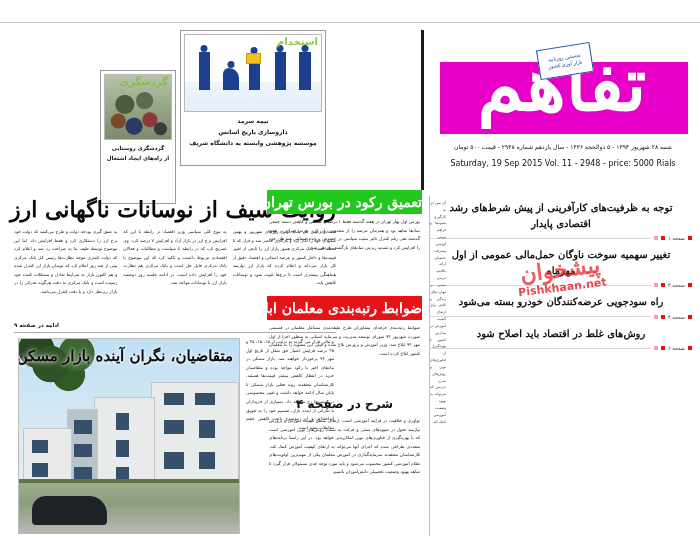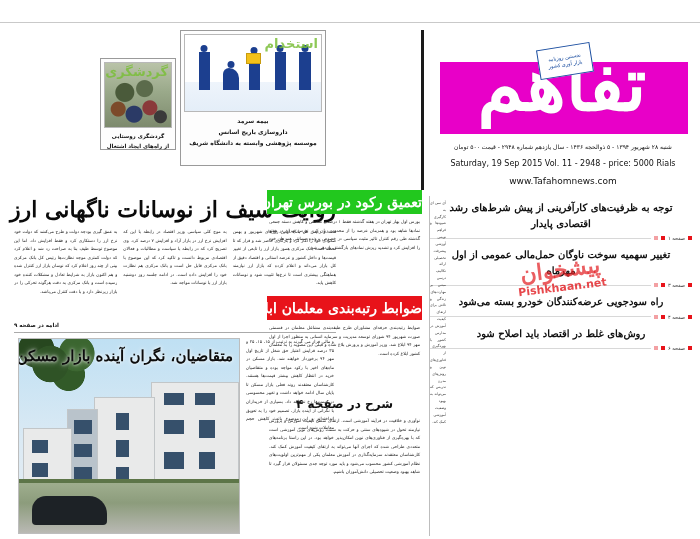--- a/index.html
+++ b/index.html
@@ -127,21 +127,21 @@
     top: 30px; left: 18px;
     width: 310px; height: 140px;
   }
   .pcard {
     position: absolute;
     border: 1px solid #9a9a9a;
     background: #fdfdfd;
     padding: 3px;
   }
   .pcard-a { left: 162px; top: 0;   width: 146px; height: 136px; }
-  .pcard-b { left: 82px;  top: 28px; width:  76px; height: 92px; }
+  .pcard-b { left: 82px;  top: 40px; width:  76px; height: 134px; }
   .pcard-c { left: 0;     top: 30px; width:  78px; height: 106px; }
 
   .pimg {
     position: relative;
     width: 100%;
     overflow: hidden;
     border: 1px solid #b8b8b8;
   }
   .pcard-a .pimg { height: 78px; }
   .pcard-b .pimg, .pcard-c .pimg { height: 66px; }
@@ -152,21 +152,21 @@
     line-height: 1.85;
     color: #111;
     text-align: center;
     font-weight: bold;
   }
   .pcard-a .pcap { font-size: 6px; }
 
   .pkicker {
     position: absolute;
     top: 1px; right: 3px;
-    font-size: 13px;
+    font-size: 10px;
     color: #7bbf3a;
     font-weight: bold;
     opacity: .85;
     z-index: 2;
     white-space: nowrap;
   }
 
   
   .illus {
     position: absolute; inset: 0;
@@ -472,21 +472,20 @@
     <div class="mast-block"></div>
     <div class="mast-word">تفاهم</div>
 
     <div class="mast-stamp">
       <span>نخستین روزنامه</span>
       <span>بازار آوری کشور</span>
     </div>
 
     <div class="mast-dateline">شنبه ۲۸ شهریور ۱۳۹۴ - ۵ ذوالحجه ۱۴۳۶ - سال یازدهم شماره ۲۹۴۸ - قیمت ۵۰۰ تومان</div>
     <div class="mast-dateline-en">Saturday, 19 Sep 2015 Vol. 11 - 2948 - price: 5000 Rials</div>
-    <div class="mast-site">www.Tafahomnews.com</div>
   </div>
   <div class="mast-divider"></div>
 
   <div class="photostrip">
 
     <div class="pcard pcard-a">
       <div class="pimg">
         <div class="illus">
           <div class="fig" style="left:10%;  width:11px; height:38px;"></div>
           <div class="fig" style="left:28%;  width:16px; height:22px; border-radius:6px 10px 0 0;"></div>

